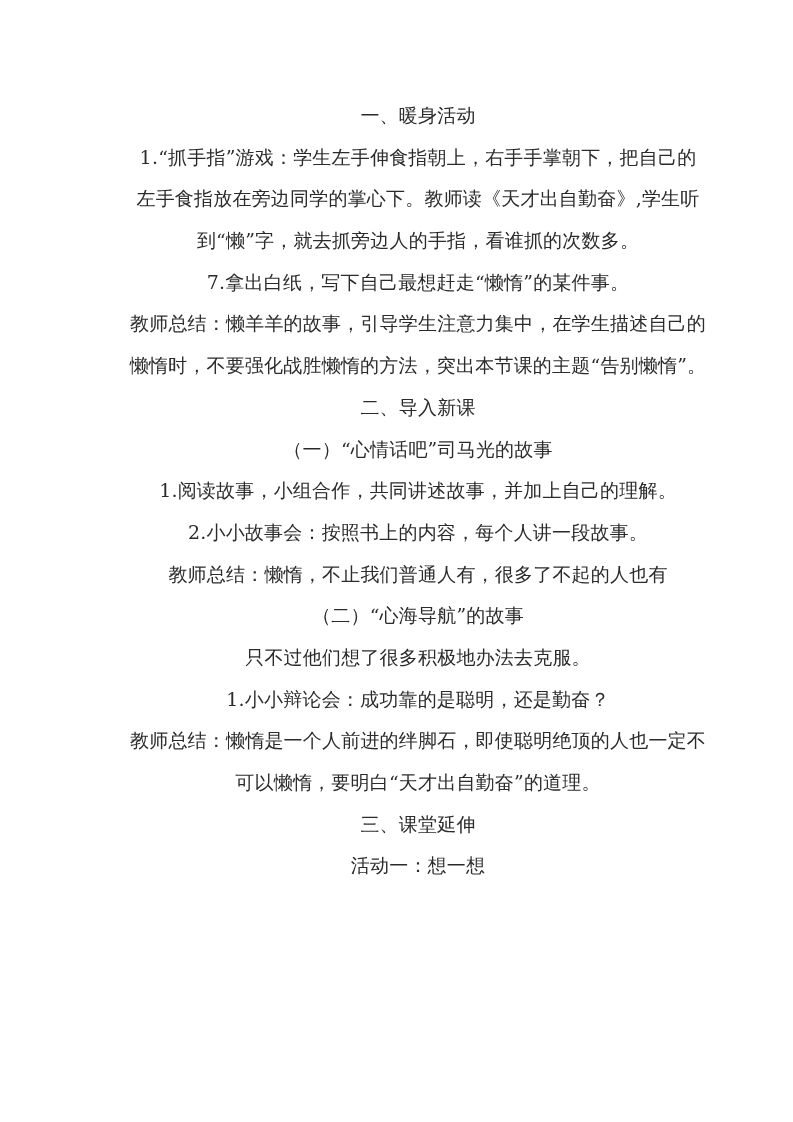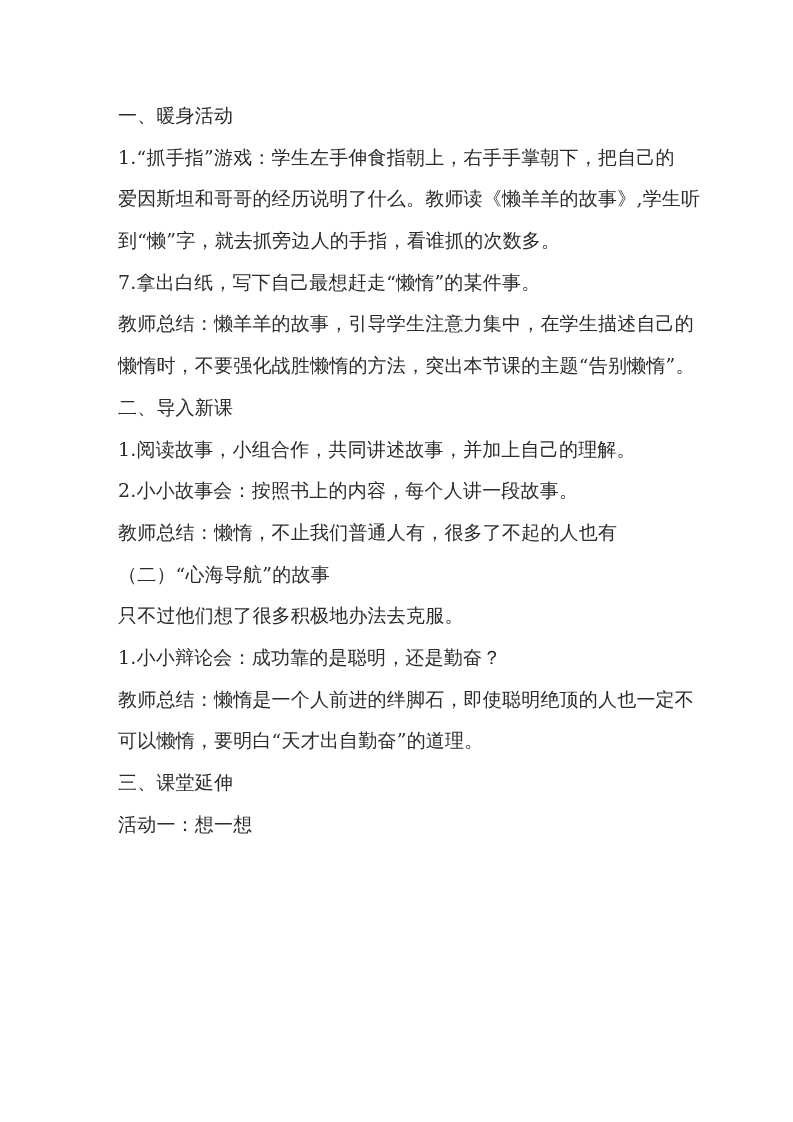--- a/index.html
+++ b/index.html
@@ -7,20 +7,21 @@
     padding: 0;
     background: #ffffff;
   }
   .page {
     position: relative;
     width: 793px;
     height: 1122px;
     background: #ffffff;
     overflow: hidden;
     font-family: "DejaVu Serif", "Liberation Serif", serif;
+    text-align: center;
   }
   .doc-body {
     position: absolute;
     left: 118px;
     top: 95px;
     width: 600px;
   }
   .line {
     margin: 0;
     padding: 0;
@@ -32,26 +33,27 @@
     letter-spacing: 0.2px;
   }
 </style>
 </head>
 <body>
 
 <div class="page">
   <div class="doc-body">
     <p class="line">一、暖身活动</p>
     <p class="line">1.“抓手指”游戏：学生左手伸食指朝上，右手手掌朝下，把自己的</p>
-    <p class="line">爱因斯坦和哥哥的经历说明了什么。教师读《懒羊羊的故事》,学生听</p>
+    <p class="line">左手食指放在旁边同学的掌心下。教师读《天才出自勤奋》,学生听</p>
     <p class="line">到“懒”字，就去抓旁边人的手指，看谁抓的次数多。</p>
     <p class="line">7.拿出白纸，写下自己最想赶走“懒惰”的某件事。</p>
     <p class="line">教师总结：懒羊羊的故事，引导学生注意力集中，在学生描述自己的</p>
     <p class="line">懒惰时，不要强化战胜懒惰的方法，突出本节课的主题“告别懒惰”。</p>
     <p class="line">二、导入新课</p>
+    <p class="line">（一）“心情话吧”司马光的故事</p>
     <p class="line">1.阅读故事，小组合作，共同讲述故事，并加上自己的理解。</p>
     <p class="line">2.小小故事会：按照书上的内容，每个人讲一段故事。</p>
     <p class="line">教师总结：懒惰，不止我们普通人有，很多了不起的人也有</p>
     <p class="line">（二）“心海导航”的故事</p>
     <p class="line">只不过他们想了很多积极地办法去克服。</p>
     <p class="line">1.小小辩论会：成功靠的是聪明，还是勤奋？</p>
     <p class="line">教师总结：懒惰是一个人前进的绊脚石，即使聪明绝顶的人也一定不</p>
     <p class="line">可以懒惰，要明白“天才出自勤奋”的道理。</p>
     <p class="line">三、课堂延伸</p>
     <p class="line">活动一：想一想</p>

